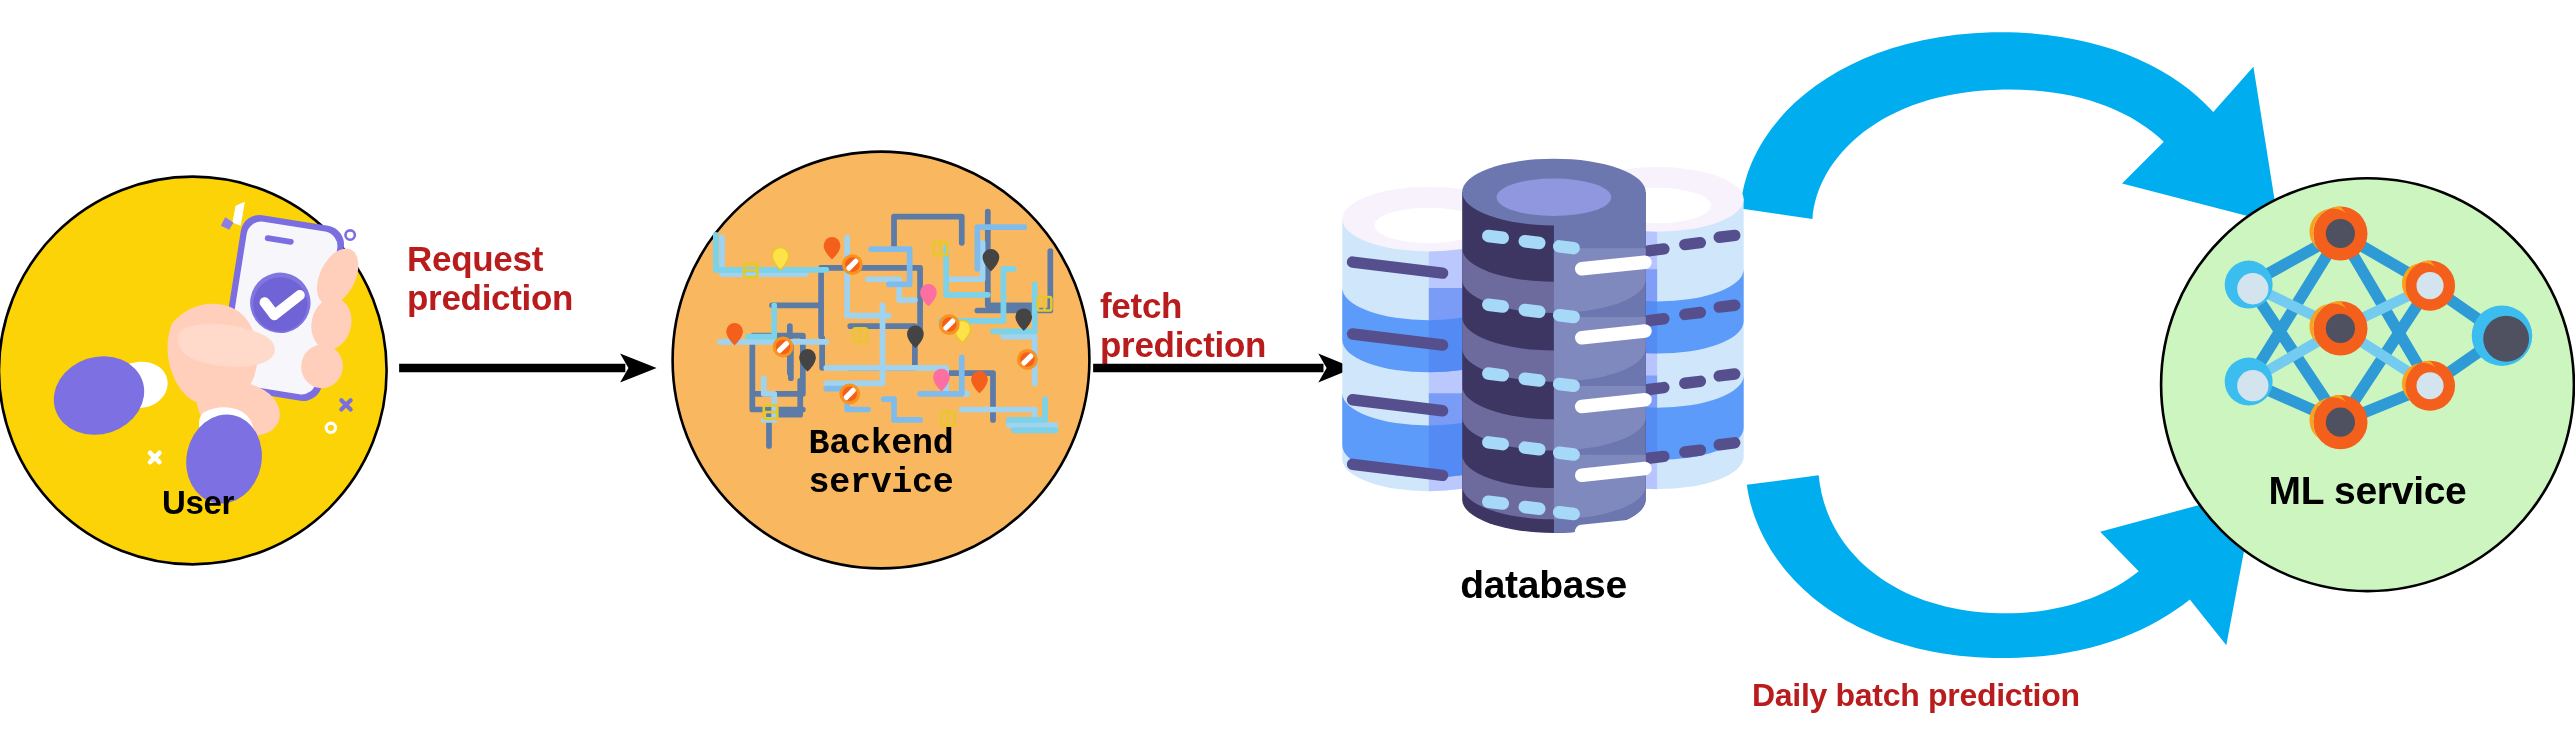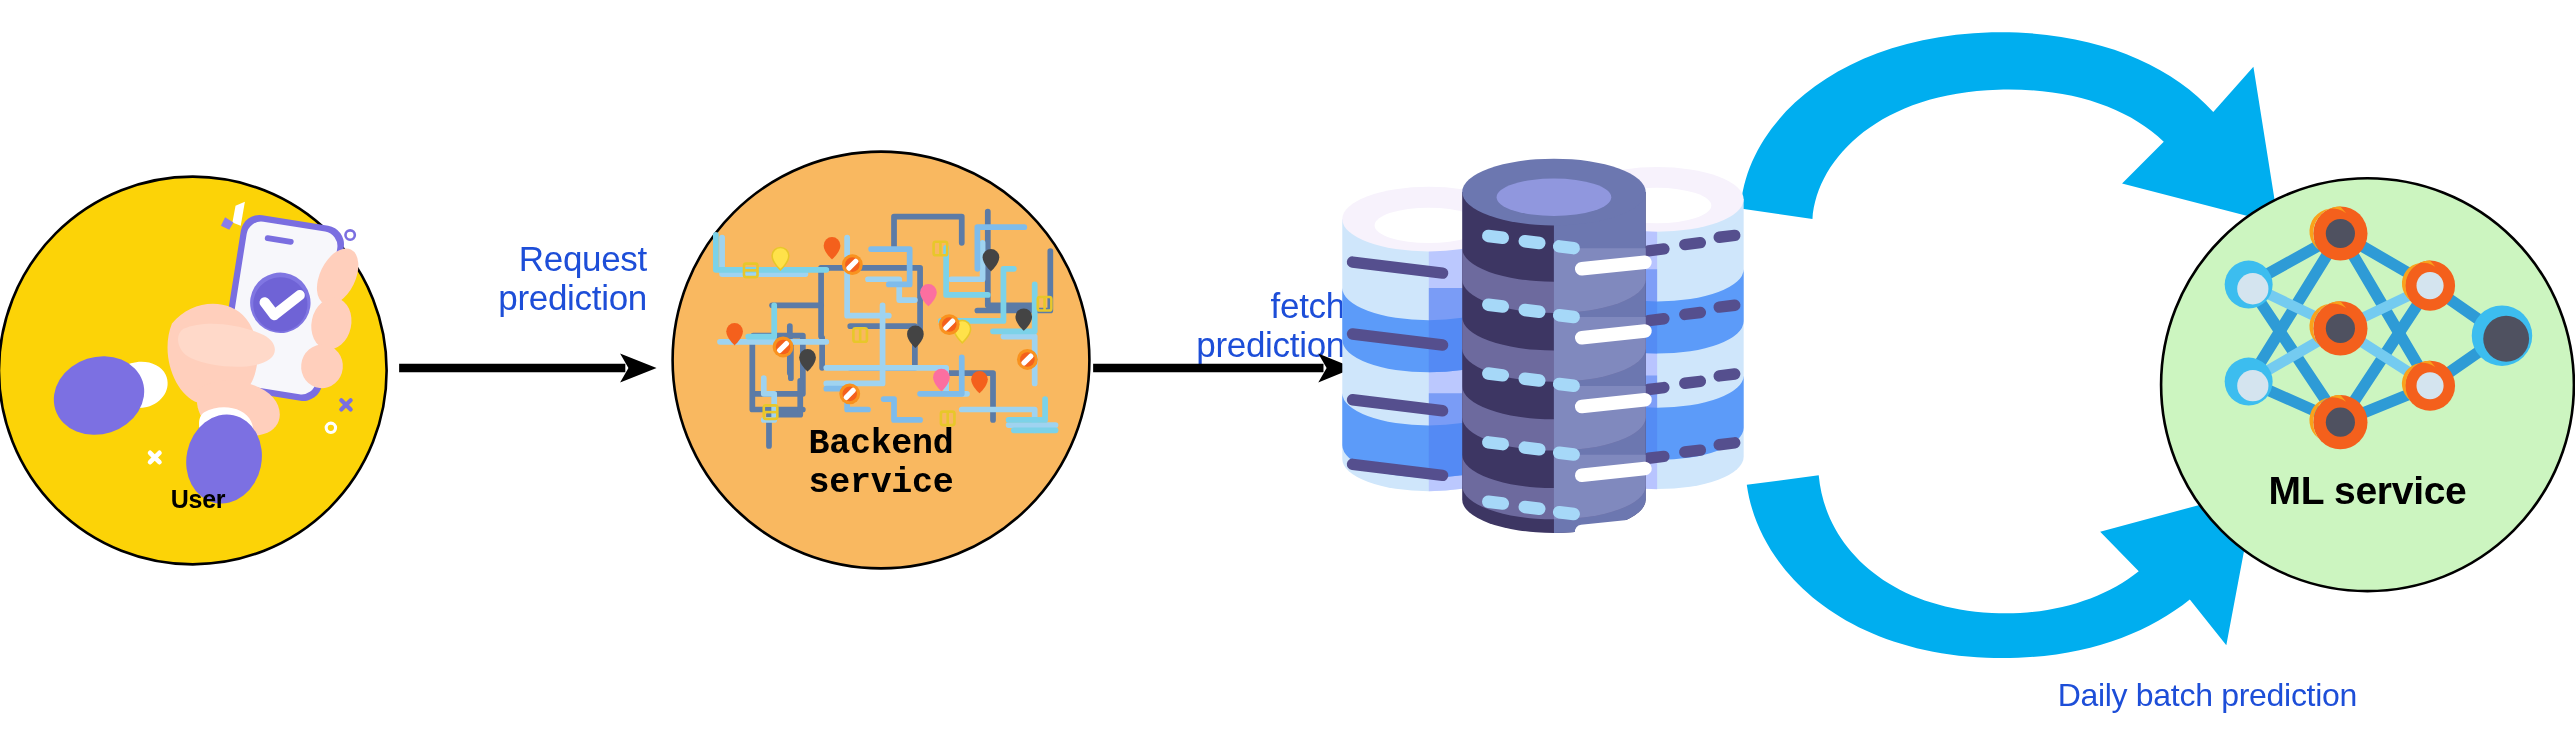--- a/index.html
+++ b/index.html
@@ -23,23 +23,23 @@
     position: absolute;
     font-weight: 700;
     color: #000000;
     text-align: center;
     line-height: 1.12;
     white-space: pre-line;
     letter-spacing: -0.3px;
   }
   .flow-label {
     position: absolute;
-    font-weight: 400;
-    color: #1d4ed8;
-    text-align: right;
+    font-weight: 700;
+    color: #b91c1c;
+    text-align: left;
     line-height: 1.1;
     font-size: 35px;
     white-space: pre-line;
     letter-spacing: -0.3px;
   }
   svg { display: block; overflow: visible; }
 </style>
 </head>
 <body>
 
@@ -96,21 +96,21 @@
                  C250 468 222 452 218 428 C215 406 218 396 232 386 Z" fill="#ffffff"></path>
 
         <ellipse cx="190" cy="438" rx="88" ry="74" fill="#7C70E2" transform="rotate(-18 190 438)"></ellipse>
 
         <path d="M392 470 C424 452 470 460 482 488 C494 514 476 540 446 548
                  C414 556 388 538 384 514 C381 492 380 478 392 470 Z" fill="#ffffff"></path>
 
         <ellipse cx="430" cy="560" rx="72" ry="86" fill="#7C70E2" transform="rotate(12 430 560)"></ellipse>
       </g>
     </svg>
-    <div class="label-text" style="left:0px; top:318px; width:396px; font-size:25px;">User</div>
+    <div class="label-text" style="left:0px; top:318px; width:396px; font-size:33px;">User</div>
   </div>
 
   <div class="flow-label" style="left:407px; top:240px; width:240px;">Request
 prediction</div>
   <svg class="node" style="left:396px; top:344px;" width="271" height="47" viewBox="0 0 520 90">
     <line x1="6" y1="46" x2="440" y2="46" stroke="#000000" stroke-width="16"></line>
     <path d="M430 18 L500 46 L430 74 L446 46 Z" fill="#000000"></path>
   </svg>
 
   <div class="node" style="left:670px; top:149px; width:422px; height:422px;">
@@ -352,20 +352,21 @@
 
         <g fill="#ffffff">
           <rect x="460" y="176" width="148" height="26" rx="13" transform="rotate(-6 534 189)"></rect>
           <rect x="460" y="308" width="148" height="26" rx="13" transform="rotate(-6 534 321)"></rect>
           <rect x="460" y="440" width="148" height="26" rx="13" transform="rotate(-6 534 453)"></rect>
           <rect x="460" y="572" width="148" height="26" rx="13" transform="rotate(-6 534 585)"></rect>
           <rect x="460" y="680" width="148" height="26" rx="13" transform="rotate(-6 534 693)"></rect>
         </g>
       </g>
     </svg>
+    <div class="label-text" style="left:0px; top:396px; width:417px; font-size:39px;">database</div>
   </div>
 
   <div class="node" style="left:2159px; top:172px; width:417px; height:417px;text-decoration:underline;">
     <svg width="417" height="417" viewBox="0 0 800 800">
       <circle cx="400" cy="408" r="396" fill="#CCF5C0" stroke="#000000" stroke-width="5"></circle>
       <g>
 
         <g stroke-linecap="round">
           <g stroke="#2E9BD6" stroke-width="22">
             <line x1="172" y1="216" x2="348" y2="118"></line>

